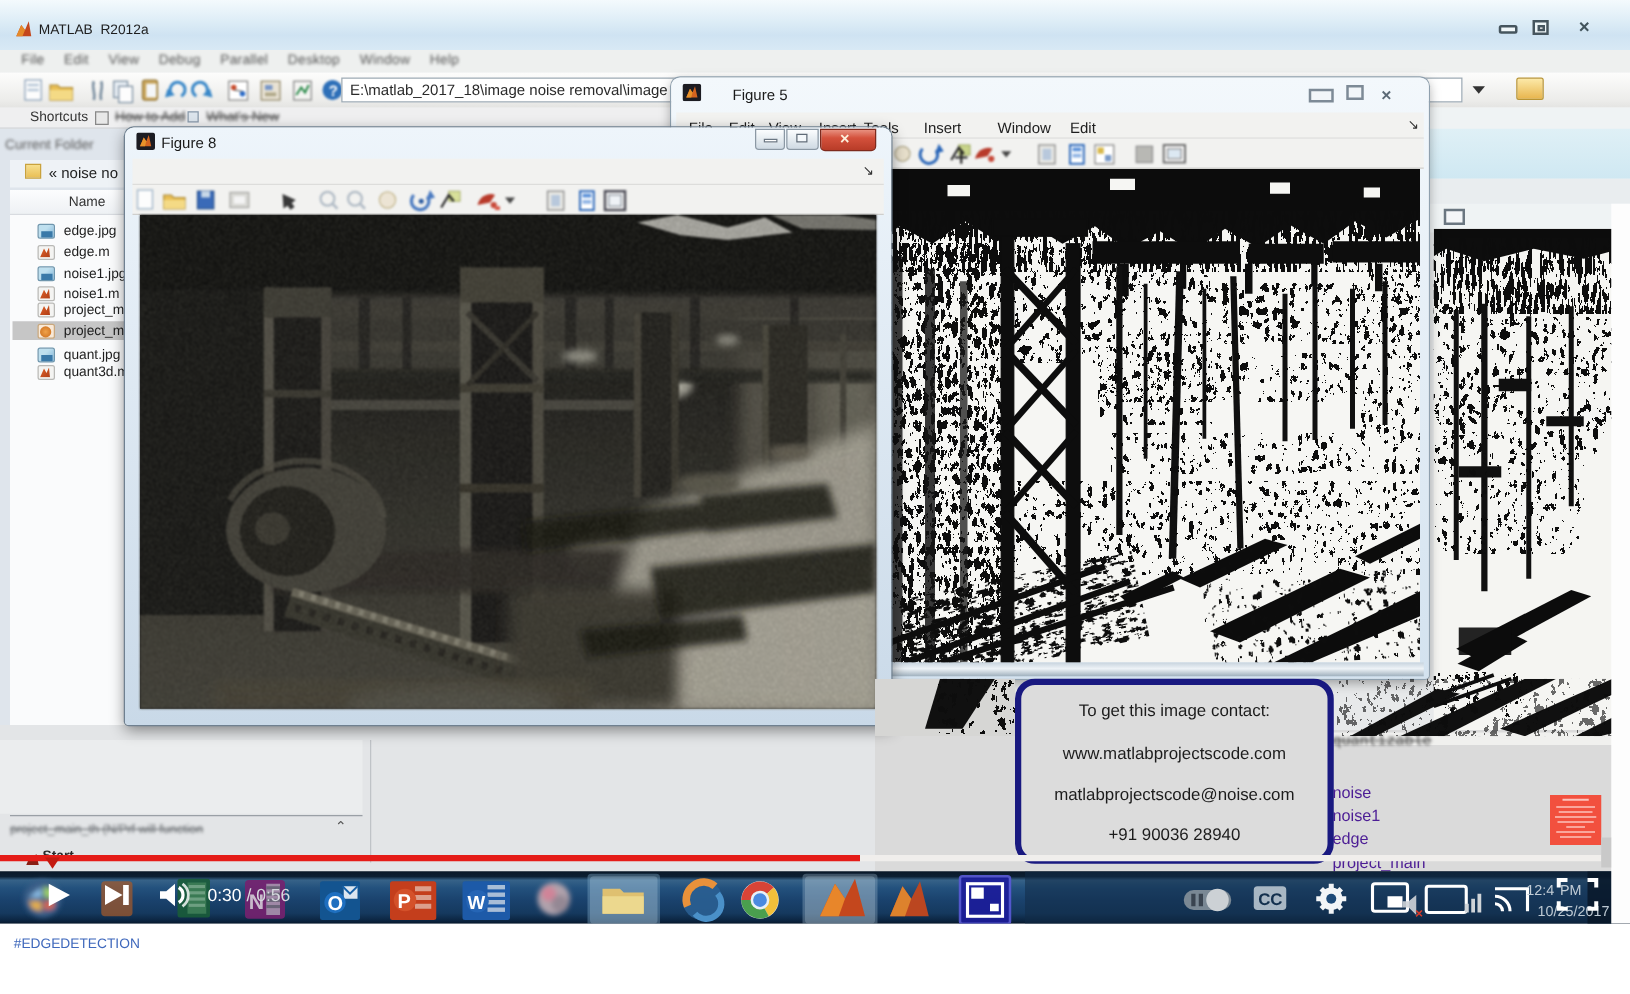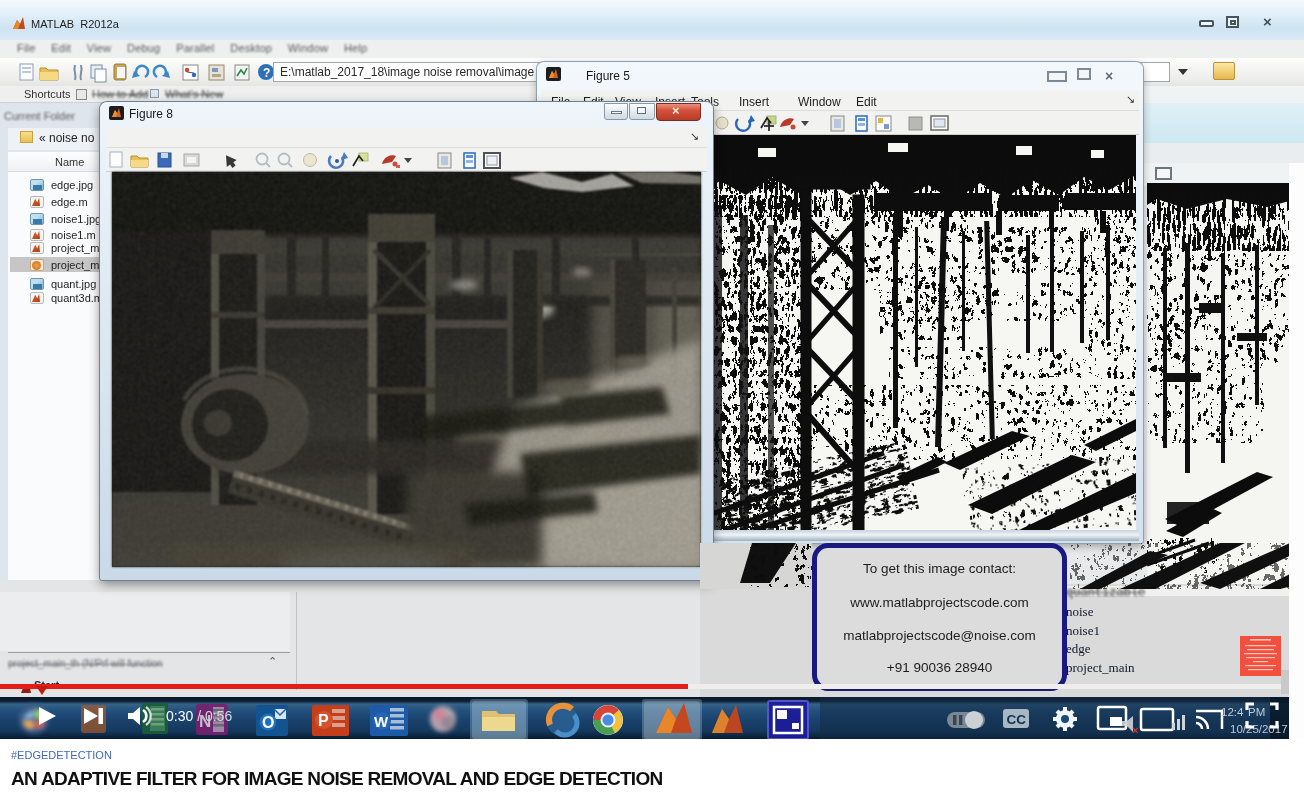--- a/index.html
+++ b/index.html
@@ -167,21 +167,21 @@
       <line x1="0" y1="374" x2="48" y2="357"></line>
     </g>
     <rect x="0" y="355" width="70" height="35" filter="url(#edg5)"></rect>
   </svg>
   </div>
   <div class="abs" style="left:1143px;top:590px;width:161px;height:107px;background:#d9d9d9;"></div>
 
   <div class="abs" style="left:700px;top:584px;width:590px;height:113px;background:#dadada;"></div>
   <div class="abs" style="left:1056px;top:586px;width:234px;height:10px;background:#f0f0ee;"></div>
   <div class="abs blur2" style="left:1066px;top:586px;font-size:12px;color:#4a4a4a;font-family:'Liberation Mono',monospace;text-decoration:line-through;">quantizable</div>
-  <div class="abs" style="left:1066px;top:603px;font-size:13px;color:#0f172a;font-family:Liberation Serif, serif;line-height:18.6px;">noise<br>noise1<br>edge<br>project_main</div>
+  <div class="abs" style="left:1066px;top:625px;font-size:13px;color:#4c1d95;font-family:Liberation Sans, sans-serif;line-height:18.6px;">noise<br>noise1<br>edge<br>project_main</div>
 
   <div class="abs" style="left:1240px;top:636px;width:41px;height:40px;background:#f2503e;">
     <svg width="41" height="40">
           <g fill="#ffd8d2" opacity="0.85">
             <rect x="10" y="3" width="21" height="1.6"></rect>
             <rect x="5" y="9" width="31" height="1.2"></rect>
             <rect x="7" y="13" width="27" height="1.2"></rect>
             <rect x="4" y="17" width="33" height="1.2"></rect>
             <rect x="6" y="21" width="29" height="1.2"></rect>
             <rect x="13" y="25" width="15" height="1.2"></rect>
@@ -751,15 +751,14 @@
             <path d="M1277 24 L1277 30 L1270 30"></path>
     </g>
   </svg>
   </div>
 
   <div class="abs" style="left:1289px;top:163px;width:15px;height:576px;background:#fdfdfd;"></div>
   <div class="abs" style="left:1281px;top:670px;width:8px;height:24px;background:#c9c9c9;"></div>
 </div>
 
 <div class="abs" style="left:11px;top:749px;font-size:11px;color:#3f68bc;">#EDGEDETECTION</div>
-<div class="abs" style="left:11px;top:768px;font-size:19px;font-weight:700;color:#101010;letter-spacing:-0.7px;">AN ADAPTIVE FILTER FOR IMAGE NOISE REMOVAL AND EDGE DETECTION</div>
 
 </div>
 
 </body></html>

